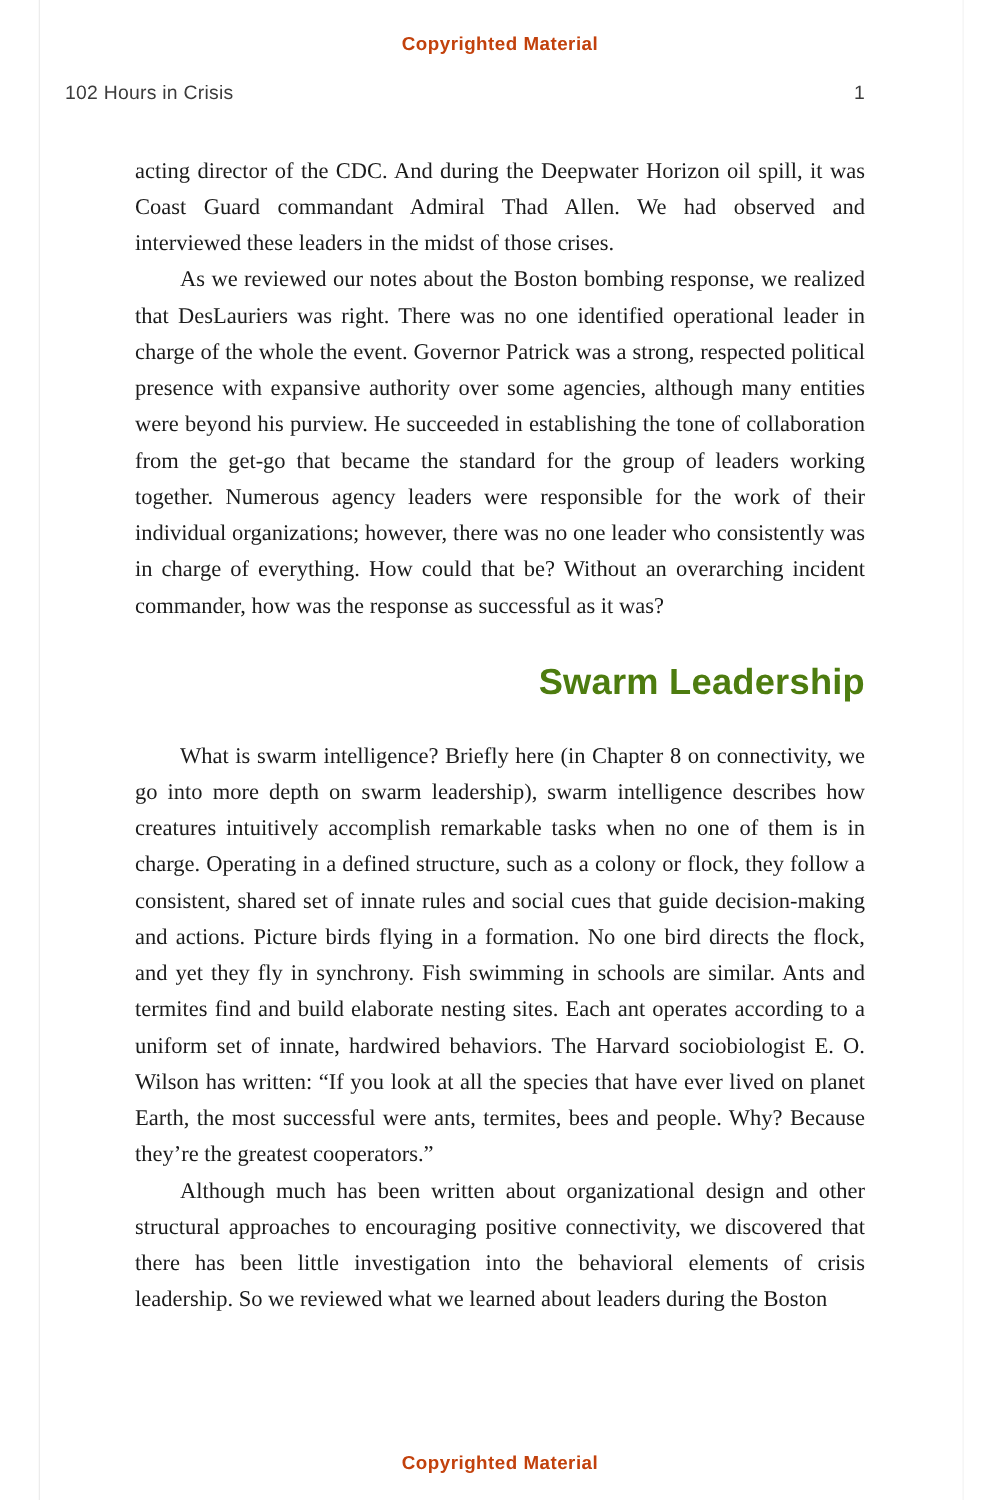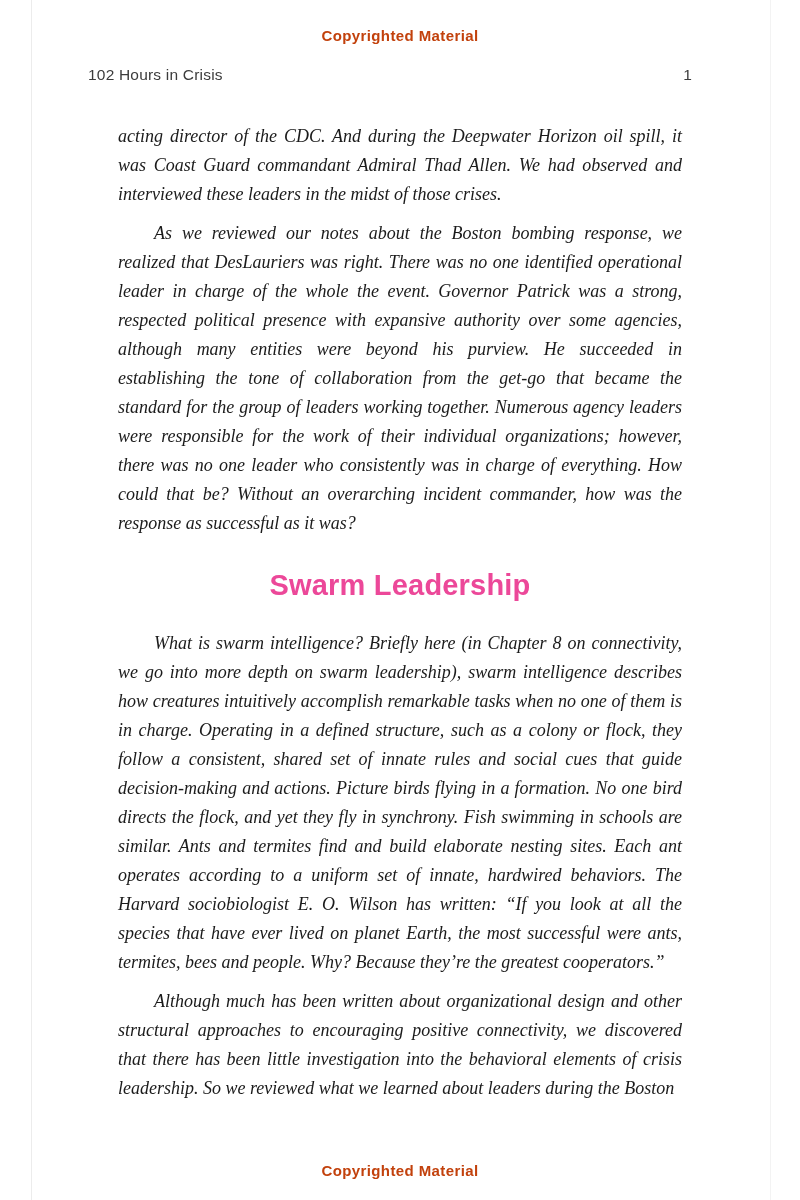--- a/index.html
+++ b/index.html
@@ -41,51 +41,50 @@
   }
   .copyright.top {
     padding-top: 27px;
   }
   .copyright.bottom {
     position: absolute;
     left: 0;
     bottom: 21px;
   }
   .running-header {
-    margin: 22px 108px 0 88px;
+    margin: 22px 108px 0 52px;
     display: flex;
     justify-content: space-between;
     align-items: baseline;
     font-family: "Liberation Sans", sans-serif;
     font-size: 15.5px;
     color: #3c3c3c;
     letter-spacing: 0.2px;
   }
   .body-text {
     margin: 38px 108px 0 108px;
     width: 584px;
     font-size: 18px;
     line-height: 29px;
     color: #1b1b1b;
     text-align: justify;
   }
   .body-text p {
-    margin: 10px;
-    font-style: italic;
+    margin: 0;
   }
   .body-text p.indent {
     text-indent: 36px;
   }
   .section-heading {
     font-family: "Liberation Sans", sans-serif;
     font-weight: 700;
     font-size: 29px;
     letter-spacing: 0.2px;
-    color: #ec4899;
-    text-align: center;
+    color: #4d7c0f;
+    text-align: right;
     margin: 31px 0 27px 0;
     line-height: 1.15;
   }
 </style>
 </head>
 <body>
 
 <div class="page">
 
   <div class="copyright top">Copyrighted Material</div>

